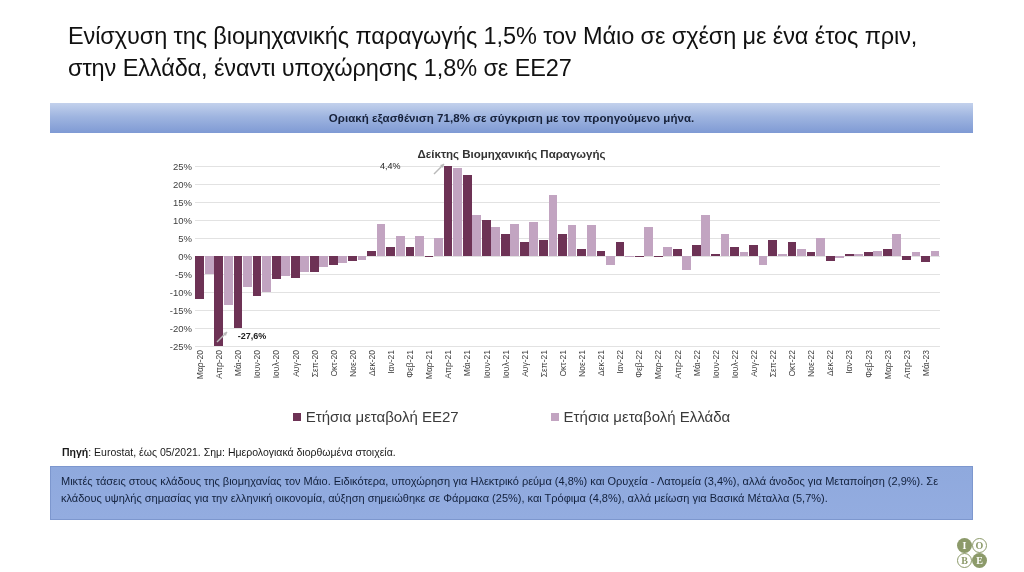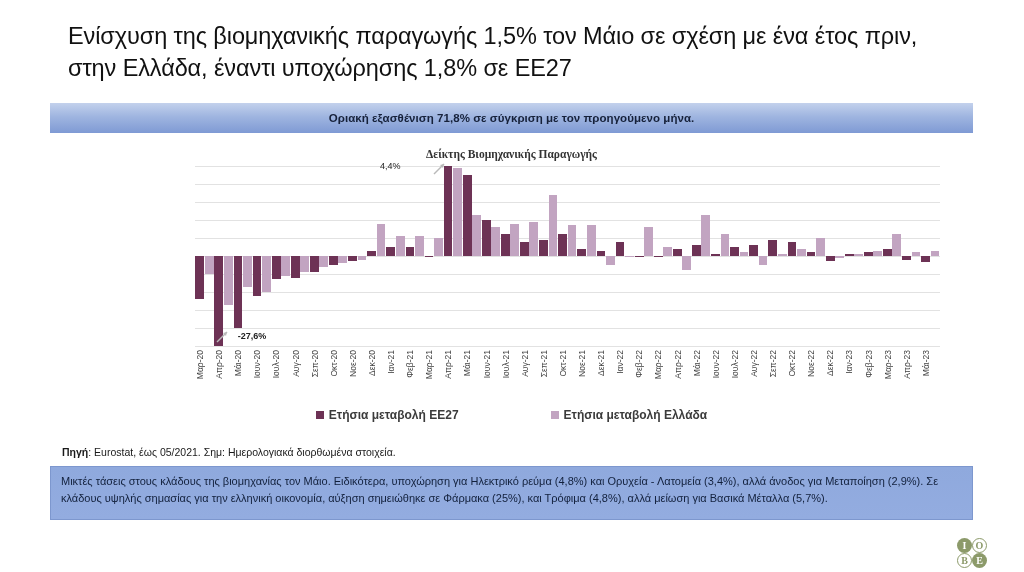--- a/index.html
+++ b/index.html
@@ -26,21 +26,21 @@
     display:flex;align-items:center;justify-content:center;
   }
   .band-text{
     font-size:11.5px;font-weight:bold;color:#16213a;letter-spacing:0.05px;
   }
 
   
   .chart-wrap{position:absolute;left:50px;top:140px;width:923px;height:300px;}
   .chart-title{
     position:absolute;left:0;top:8px;width:923px;text-align:center;
-    font-size:11.5px;font-weight:bold;color:#333333;font-family:Liberation Serif, serif;
+    font-size:11.5px;font-weight:bold;color:#333333;
   }
 
   .plot{
     position:absolute;left:145px;top:26px;width:745px;height:180px;
   }
   .gridline{
     position:absolute;left:0;width:100%;height:1px;background:#e2e2e2;
   }
   .ylabels{
     position:absolute;left:110px;top:26px;width:32px;height:180px;
@@ -72,21 +72,21 @@
 
   
   .legend{
     position:absolute;left:0;top:268px;width:923px;
     display:flex;justify-content:center;gap:92px;align-items:center;
   }
   .leg-item{display:flex;align-items:center;gap:5px;}
   .leg-sw{width:8px;height:8px;display:inline-block;}
   .leg-sw.ee{background:#6d3255;}
   .leg-sw.gr{background:#c2a4c1;}
-  .leg-tx{font-size:12px;color:#3b3b3b;font-weight:bold;}
+  .leg-tx{font-size:15px;color:#3b3b3b;font-weight:normal;}
 
   
   .source{
     position:absolute;left:62px;top:446px;font-size:10.5px;color:#1a1a1a;
   }
   .source b{font-weight:bold;}
 
   
   .notebox{
     position:absolute;left:50px;top:466px;width:923px;height:54px;
@@ -126,20 +126,33 @@
 
   <div class="title">Ενίσχυση της βιομηχανικής παραγωγής 1,5% τον Μάιο σε σχέση με ένα έτος πριν, στην Ελλάδα, έναντι υποχώρησης 1,8% σε ΕΕ27</div>
 
   <div class="band">
     <span class="band-text">Οριακή εξασθένιση 71,8% σε σύγκριση με τον προηγούμενο μήνα.</span>
   </div>
 
   <div class="chart-wrap">
     <div class="chart-title">Δείκτης Βιομηχανικής Παραγωγής</div>
 
+    <div class="ylabels">
+        <div class="ylab" style="top: 0%;">25%</div>
+        <div class="ylab" style="top: 10%;">20%</div>
+        <div class="ylab" style="top: 20%;">15%</div>
+        <div class="ylab" style="top: 30%;">10%</div>
+        <div class="ylab" style="top: 40%;">5%</div>
+        <div class="ylab" style="top: 50%;">0%</div>
+        <div class="ylab" style="top: 60%;">-5%</div>
+        <div class="ylab" style="top: 70%;">-10%</div>
+        <div class="ylab" style="top: 80%;">-15%</div>
+        <div class="ylab" style="top: 90%;">-20%</div>
+        <div class="ylab" style="top: 100%;">-25%</div>
+      </div>
     <div class="plot">
       <div class="gridline" style="top: 0%;"></div>
         <div class="gridline" style="top: 10%;"></div>
         <div class="gridline" style="top: 20%;"></div>
         <div class="gridline" style="top: 30%;"></div>
         <div class="gridline" style="top: 40%;"></div>
         <div class="gridline" style="top: 50%;"></div>
         <div class="gridline" style="top: 60%;"></div>
         <div class="gridline" style="top: 70%;"></div>
         <div class="gridline" style="top: 80%;"></div>

